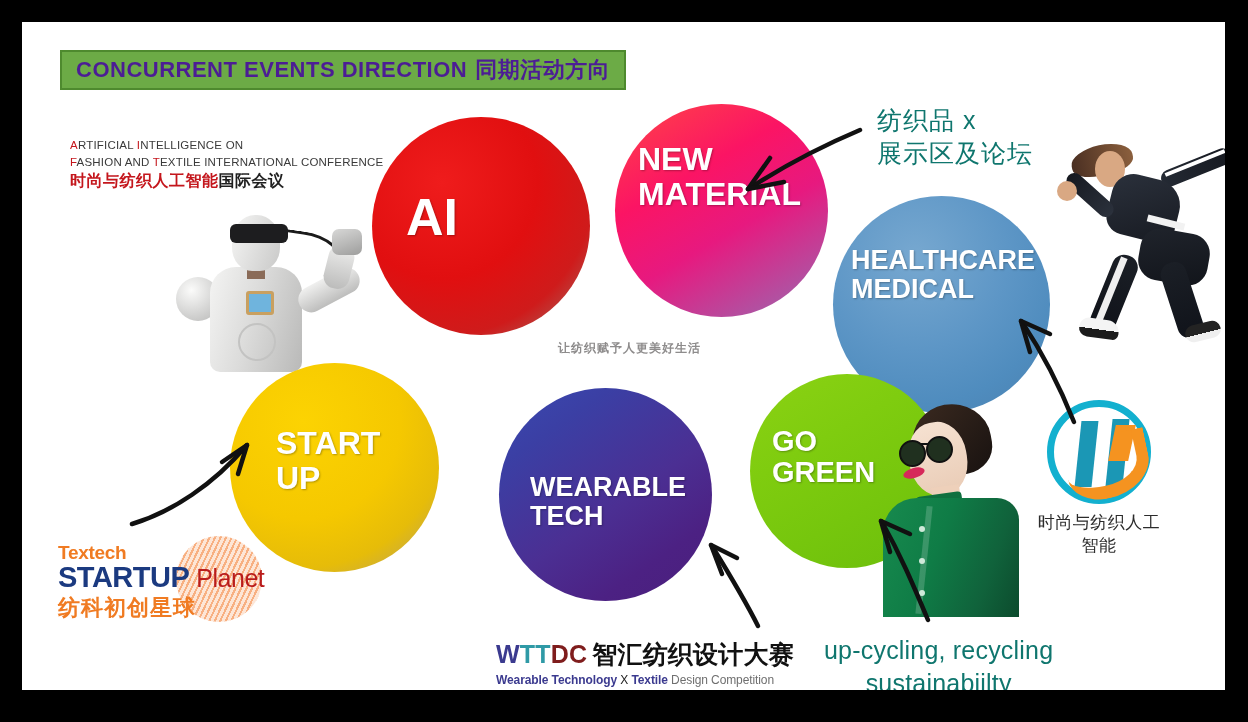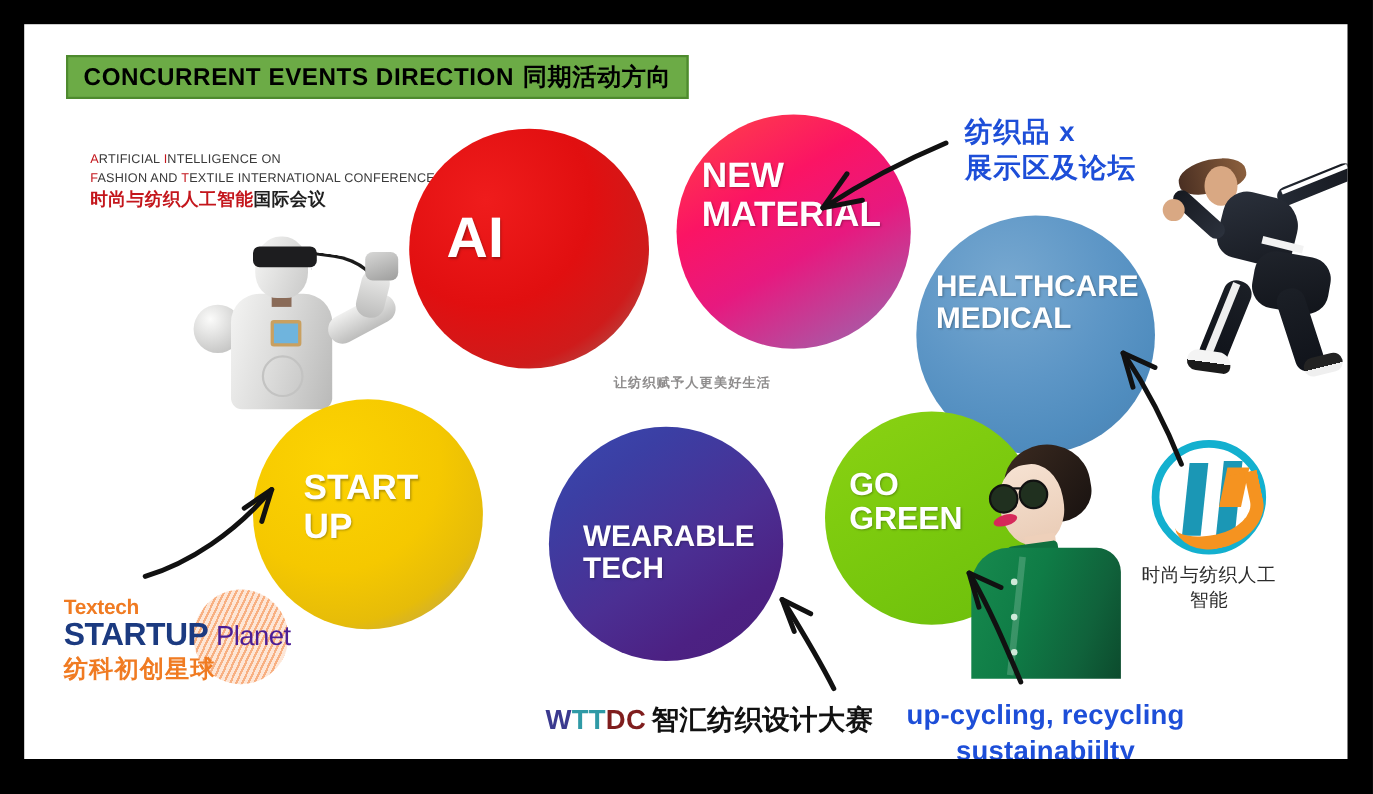--- a/index.html
+++ b/index.html
@@ -13,21 +13,21 @@
   }
 
   
   #title-banner{
     position:absolute;left:38px;top:28px;height:40px;
     padding:0 14px;display:flex;align-items:center;
     background:#6cab46;border:2px solid #4e8a2e;
     box-sizing:border-box;
   }
   #title-banner .t{
-    color:#000000;font-size:22px;font-weight:bold;letter-spacing:.5px;white-space:nowrap;
+    color:#4c1d95;font-size:22px;font-weight:bold;letter-spacing:.5px;white-space:nowrap;
   }
   #title-banner .t .cn{font-weight:bold;margin-left:8px;}
 
   
   .bubble{position:absolute;border-radius:50%;display:block;}
   .bubble .lbl{
     position:absolute;color:#fff;font-weight:bold;line-height:1.08;
     text-shadow:1px 1px 2px rgba(0,0,0,.28);
     white-space:pre-line;
   }
@@ -63,34 +63,34 @@
   }
 
   
   #aift-logo{position:absolute;left:48px;top:106px;display:flex;align-items:flex-start;}
   #aift-mark{width:69px;height:85px;background:#c4161c;position:relative;flex:none;}
   #aift-mark .wordmark{position:absolute;left:6px;top:5px;color:#f4b0b3;font-size:17px;font-weight:bold;letter-spacing:.5px;}
   #aift-mark .bar{position:absolute;left:42px;top:9px;width:23px;height:10px;background:#d4595e;}
   #aift-mark .sub{position:absolute;left:6px;top:26px;color:#f0a4a8;font-size:5px;line-height:1.45;letter-spacing:.3px;}
   #aift-mark .dots{position:absolute;left:6px;top:54px;width:46px;}
   #aift-mark .dots i{display:inline-block;width:2px;height:2px;background:#f0a4a8;margin:3px 6px 3px 0;border-radius:50%;}
-  #aift-text{margin-left:12px;padding-top:9px;}
+  #aift-text{padding-top:9px;}
   #aift-text .l1,#aift-text .l2{font-size:11.5px;color:#3a3a3a;letter-spacing:.2px;line-height:1.45;}
   #aift-text .l1 em,#aift-text .l2 em{font-style:normal;color:#c4161c;}
   #aift-text .l3{font-size:16px;font-weight:bold;color:#c4161c;margin-top:1px;letter-spacing:.5px;}
   #aift-text .l3 span{color:#1f1f1f;}
 
   
   #textech-logo{position:absolute;left:36px;top:520px;width:235px;height:85px;}
   #tx-planet{position:absolute;left:118px;top:-6px;width:86px;height:86px;border-radius:50%;
     background:repeating-linear-gradient(115deg,#f7a977 0px,#f7a977 2px,#fde4d3 2px,#fde4d3 5px);opacity:.92;}
   #tx-txt{position:absolute;left:0;top:0;}
   #tx-txt .r1{font-size:19px;font-weight:bold;color:#f07b22;letter-spacing:-.3px;}
   #tx-txt .r2{font-size:29px;font-weight:bold;color:#1b3a80;letter-spacing:-.5px;line-height:1;margin-top:-1px;}
-  #tx-txt .r2 .planet{color:#4c1d95;font-weight:normal;font-size:25px;}
+  #tx-txt .r2 .planet{color:#b91c1c;font-weight:normal;font-size:25px;}
   #tx-txt .r3{font-size:22px;font-weight:bold;color:#f07b22;margin-top:1px;letter-spacing:1px;}
 
   
   #wttdc-logo{position:absolute;left:474px;top:616px;text-align:left;}
   #wttdc-logo .r1{font-size:25px;font-weight:bold;letter-spacing:.2px;color:#111;}
   #wttdc-logo .r1 .w{color:#3b3a8f;}
   #wttdc-logo .r1 .t2{color:#2f9aa6;}
   #wttdc-logo .r1 .dc{color:#7f1d1d;}
   #wttdc-logo .r1 .cn{color:#111;margin-left:5px;}
   #wttdc-logo .r2{font-size:12px;margin-top:2px;color:#6f6f6f;letter-spacing:-.1px;}
@@ -102,21 +102,21 @@
   #hl-circle{position:relative;width:104px;height:104px;margin:0 auto;border-radius:50%;
     border:7px solid #13b0cf;box-sizing:border-box;}
   #hl-circle .barL{position:absolute;left:24px;top:14px;width:17px;height:66px;background:#1b97b5;transform:skewX(-6deg);}
   #hl-circle .barR{position:absolute;left:55px;top:12px;width:17px;height:68px;background:#1b97b5;transform:skewX(-6deg);}
   #hl-circle .swoosh{position:absolute;left:12px;top:28px;width:72px;height:50px;
     border-bottom:13px solid #f59320;border-right:12px solid #f59320;border-radius:0 0 60% 45%;transform:rotate(-12deg);}
   #hl-circle .tick{position:absolute;left:58px;top:18px;width:20px;height:36px;background:#f59320;transform:skewX(-12deg);}
   #health-logo .cap{margin-top:7px;font-size:17px;color:#2b2b2b;letter-spacing:.5px;}
 
   
-  .callout{position:absolute;font-weight:bold;color:#1d4ed8;line-height:1.3;white-space:pre-line;}
+  .callout{position:absolute;font-weight:normal;color:#0f766e;line-height:1.3;white-space:pre-line;}
   #callout-newmat{left:855px;top:82px;font-size:25px;letter-spacing:1px;}
   #callout-upcycle{left:802px;top:612px;font-size:25px;text-align:center;letter-spacing:.2px;}
 
   
   .photo{position:absolute;}
 
   
   #photo-robot{left:128px;top:175px;width:238px;height:175px;}
   #photo-robot .torso{position:absolute;left:60px;top:70px;width:92px;height:105px;
     background:linear-gradient(105deg,#f4f4f3 0%,#dcdcdb 45%,#b9b9b8 100%);border-radius:26px 26px 10px 10px;}
@@ -296,20 +296,21 @@
     <span id="tx-planet"></span>
     <div id="tx-txt">
       <div class="r1">Textech</div>
       <div class="r2"><span>STARTUP</span> <span class="planet">Planet</span></div>
       <div class="r3">纺科初创星球</div>
     </div>
   </div>
 
   <div id="wttdc-logo">
     <div class="r1"><span class="w">W</span><span class="t2">TT</span><span class="dc">DC</span><span class="cn">智汇纺织设计大赛</span></div>
+    <div class="r2"><b>W</b><b>earable </b><b>T</b><b>echnology </b><span class="x">X </span><b>T</b><b>extile </b><span>Design Competition</span></div>
   </div>
 
   <div id="health-logo">
     <div id="hl-circle">
       <span class="barL"></span>
       <span class="barR"></span>
       <span class="tick"></span>
       <span class="swoosh"></span>
     </div>
     <div class="cap">时尚与纺织人工智能</div>

